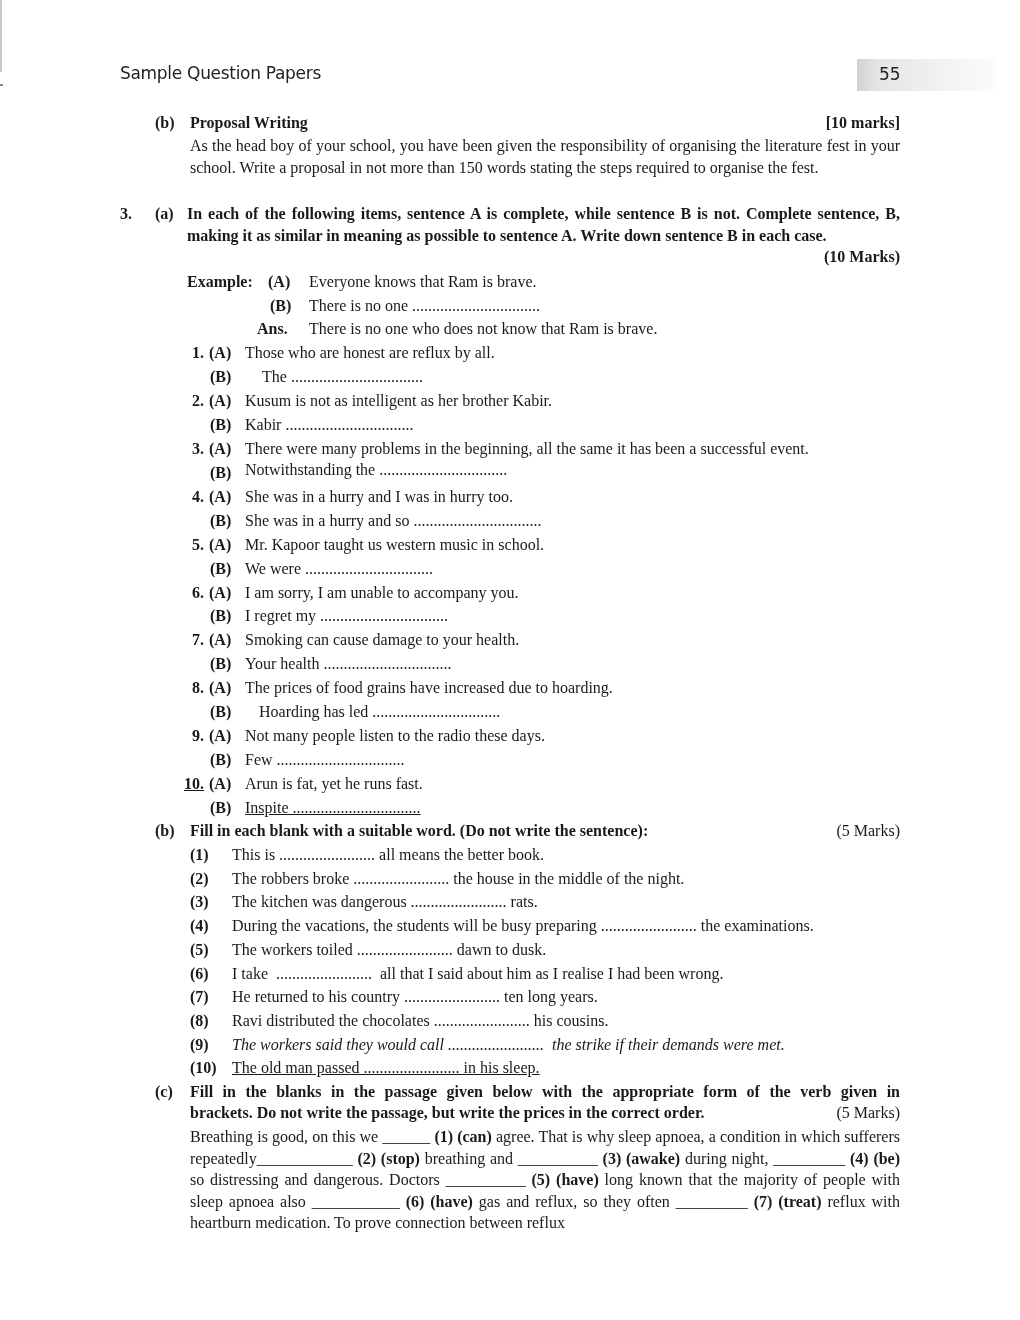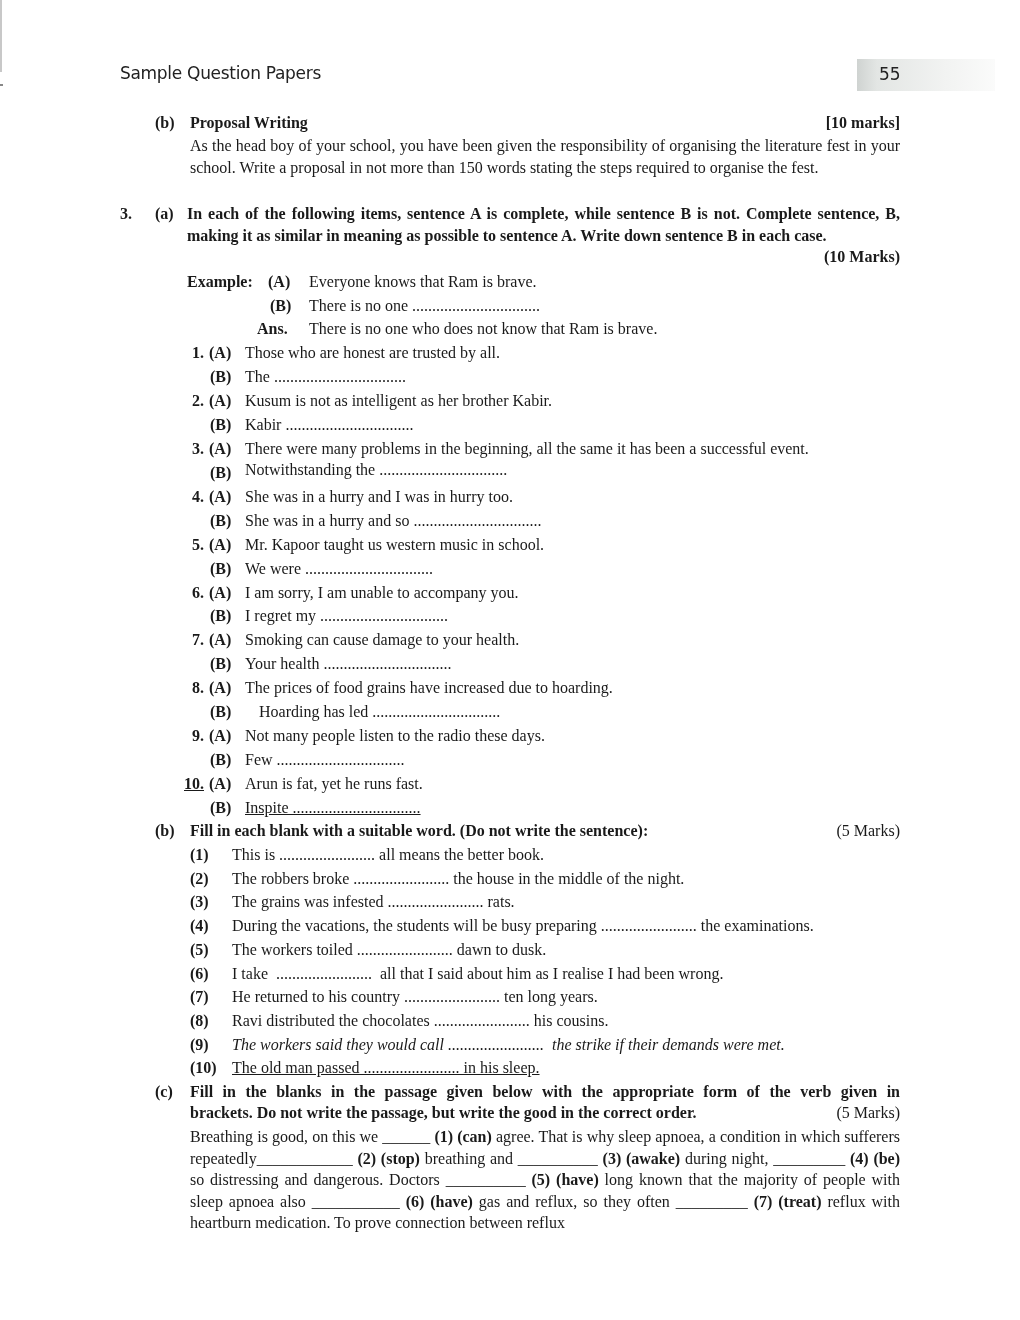--- a/index.html
+++ b/index.html
@@ -50,23 +50,23 @@
       <span class="abs b" style="left:270px; top:295px;">(B)</span>
       <span class="abs" style="left:309px; top:295px;">There is no one ................................</span>
       <span class="abs b" style="left:257px; top:318px;text-align:center;">Ans.</span>
       <span class="abs" style="left:309px; top:318px;">There is no one who does not know that Ram is brave.</span>
     </div>
 
     <div id="q3a-items">
         <div>
           <span class="abs b right" style="left:160px; width:44px; top:342px;">1.</span>
           <span class="abs b" style="left:209px; top:342px;">(A)</span>
-          <span class="abs" style="left:245px; top:342px;">Those who are honest are trusted by all.</span>
+          <span class="abs" style="left:245px; top:342px;">Those who are honest are reflux by all.</span>
           <span class="abs b" style="left:210px; top:365.95px;">(B)</span>
-          <span class="abs" style="left:245px; top:365.95px;">The .................................</span>
+          <span class="abs" style="left:262px; top:365.95px;">The .................................</span>
         </div>
         <div>
           <span class="abs b right" style="left:160px; width:44px; top:389.9px;">2.</span>
           <span class="abs b" style="left:209px; top:389.9px;">(A)</span>
           <span class="abs" style="left:245px; top:389.9px;">Kusum is not as intelligent as her brother Kabir.</span>
           <span class="abs b" style="left:210px; top:413.84999999999997px;">(B)</span>
           <span class="abs" style="left:245px; top:413.84999999999997px;">Kabir ................................</span>
         </div>
         <div>
           <span class="abs b right" style="left:160px; width:44px; top:437.8px;">3.</span>
@@ -135,21 +135,21 @@
         <div>
           <span class="abs b" style="left:190px; top:844px;">(1)</span>
           <span class="abs" style="left:232px; top:844px; white-space:pre;">This is ........................ all means the better book.</span>
         </div>
         <div>
           <span class="abs b" style="left:190px; top:867.7px;">(2)</span>
           <span class="abs" style="left:232px; top:867.7px; white-space:pre;">The robbers broke ........................ the house in the middle of the night.</span>
         </div>
         <div>
           <span class="abs b" style="left:190px; top:891.4px;">(3)</span>
-          <span class="abs" style="left:232px; top:891.4px; white-space:pre;">The grains was infested ........................ rats.</span>
+          <span class="abs" style="left:232px; top:891.4px; white-space:pre;">The kitchen was dangerous ........................ rats.</span>
         </div>
         <div>
           <span class="abs b" style="left:190px; top:915.1px;">(4)</span>
           <span class="abs" style="left:232px; top:915.1px; white-space:pre;">During the vacations, the students will be busy preparing ........................ the examinations.</span>
         </div>
         <div>
           <span class="abs b" style="left:190px; top:938.8px;">(5)</span>
           <span class="abs" style="left:232px; top:938.8px; white-space:pre;">The workers toiled ........................ dawn to dusk.</span>
         </div>
         <div>
@@ -171,18 +171,18 @@
         <div>
           <span class="abs b" style="left:190px; top:1057.3px;">(10)</span>
           <span class="abs" style="left:232px; top:1057.3px; white-space:pre;text-decoration:underline;">The old man passed ........................ in his sleep.</span>
         </div>
       </div>
   </div>
 
   <div>
     <span class="abs b" style="left:155px; top:1081px;">(c)</span>
     <div class="abs b" style="left:190px; top:1081px; width:710px; text-align:justify; text-align-last:justify;">Fill in the blanks in the passage given below with the appropriate form of the verb given in</div>
-    <span class="abs b" style="left:190px; top:1102px;">brackets. Do not write the passage, but write the good in the correct order.</span>
+    <span class="abs b" style="left:190px; top:1102px;">brackets. Do not write the passage, but write the prices in the correct order.</span>
     <span class="abs right" style="left:760px; width:140px; top:1102px;">(5 Marks)</span>
     <div id="q3c-passage" class="abs just" style="left:190px; top:1126px; width:710px; line-height:21.5px;"><span>Breathing is good, on this we ______ </span><span class="b">(1) (can)</span><span> agree. That is why sleep apnoea, a condition in which sufferers repeatedly____________ </span><span class="b">(2) (stop)</span><span> breathing and __________ </span><span class="b">(3) (awake)</span><span> during night, _________ </span><span class="b">(4) (be)</span><span> so distressing and dangerous. Doctors __________ </span><span class="b">(5) (have)</span><span> long known that the majority of people with sleep apnoea also ___________ </span><span class="b">(6) (have)</span><span> gas and reflux, so they often _________ </span><span class="b">(7) (treat)</span><span> reflux with heartburn medication. To prove connection between reflux</span></div>
   </div>
 
 </div>
 
 </body></html>

